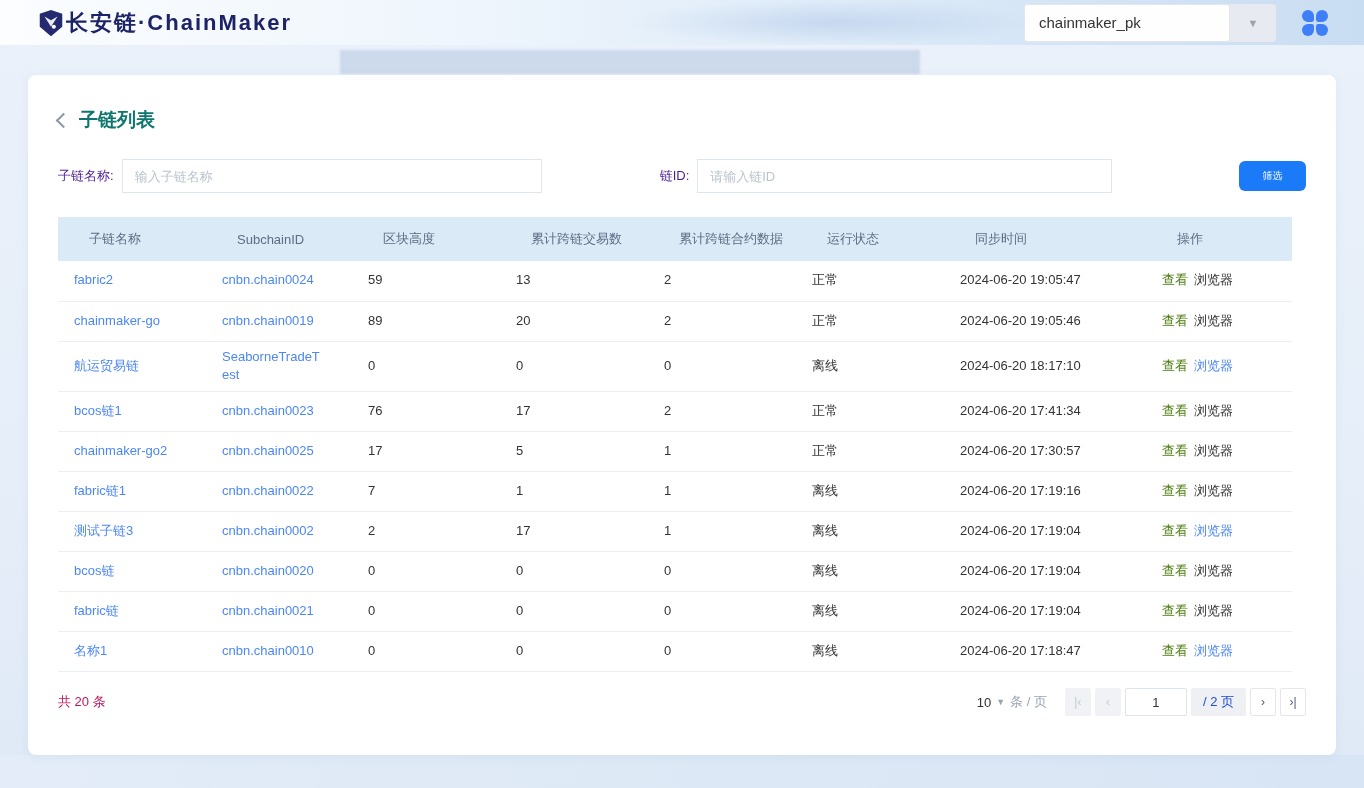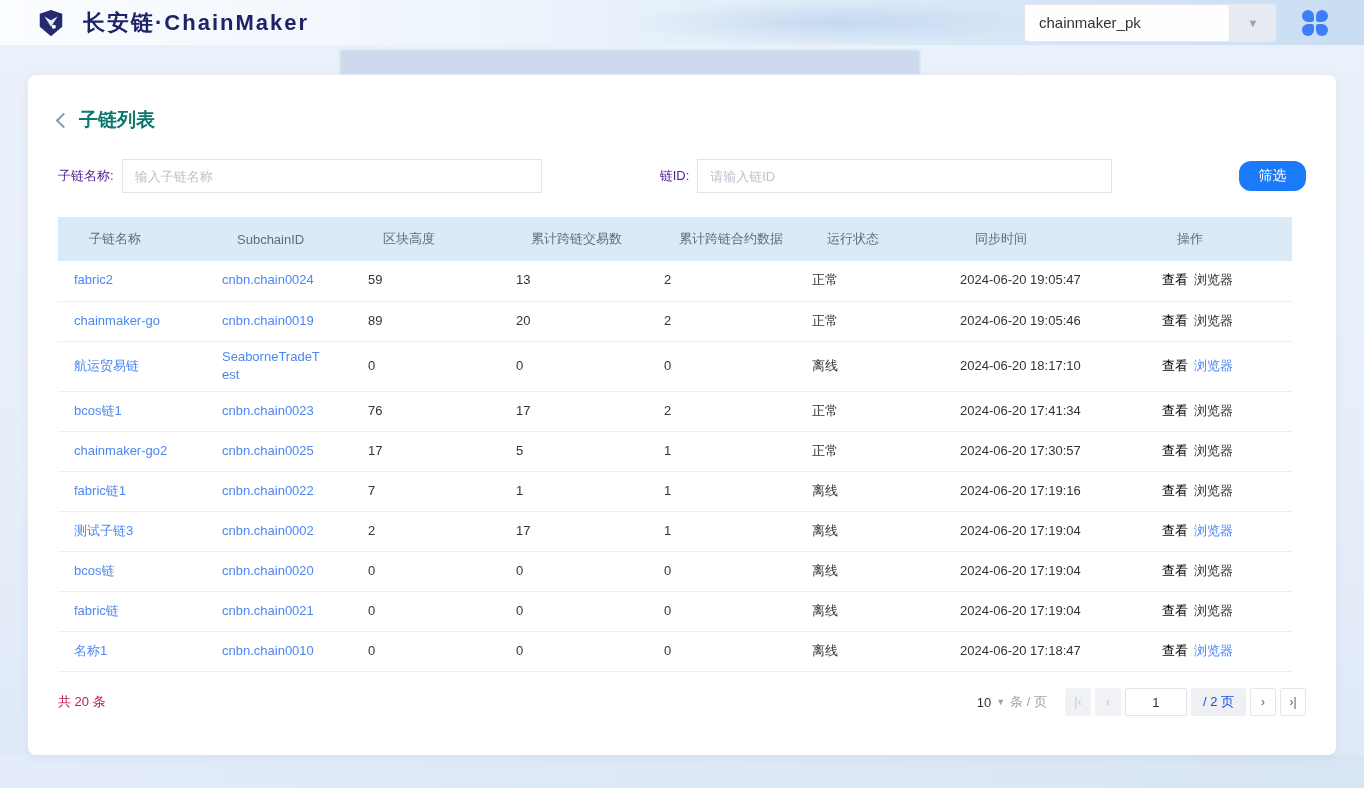--- a/index.html
+++ b/index.html
@@ -13,21 +13,21 @@
   .banner {
     position:absolute; top:0; left:0; width:1364px; height:45px;
     background:linear-gradient(90deg,#fbfdff 0%,#eef5fc 35%,#d9e8f7 70%,#c9ddf2 100%);
     display:flex; align-items:center; justify-content:space-between;
     padding:0 36px 0 36px; z-index:5;
   }
   .banner-decor1 { position:absolute; left:340px; top:50px; width:580px; height:24px;
     background:rgba(104,136,185,0.22); filter:blur(1px); z-index:1; }
   .banner-decor2 { position:absolute; left:620px; top:0; width:420px; height:45px;
     background:radial-gradient(ellipse at center, rgba(90,130,200,0.18), rgba(90,130,200,0) 70%); z-index:6; pointer-events:none;}
-  .logo-wrap { display:flex; align-items:center; gap:17px; }
+  .logo-wrap { display:flex; align-items:center; gap:0; }
   .logo-mark { width:30px; height:30px; display:block; }
   .logo-text { font-size:22px; font-weight:bold; color:#1d2366; letter-spacing:2px; }
   .banner-right { display:flex; align-items:center; gap:26px; }
   .org-select {
     width:252px; height:38px; background:#e7ebf1; border-radius:4px;
     display:flex; align-items:center; position:relative; cursor:pointer;
   }
   .org-field {
     width:206px; height:38px; background:#fefefe; border:1px solid #e3e7ec; border-radius:3px;
     display:flex; align-items:center; padding-left:14px; font-size:15px; color:#333;
@@ -50,29 +50,29 @@
     transform:rotate(45deg); cursor:pointer; margin-right:2px; }
   .page-title { font-size:19px; font-weight:bold; color:#0f766e; }
   
   .filter-row { display:flex; align-items:center; margin-top:26px; }
   .f-label { font-size:13px; color:#4c1d95; margin-right:8px; white-space:nowrap; }
   .f-input { width:420px; height:34px; border:1px solid #e0e5eb; background:#fff; padding:6px 12px;
     font-size:13px; color:#7f1d1d; outline:none; font-family:inherit; }
   .f-input::placeholder { color:#bcc3cd; }
   .f-gap { width:118px; }
   .filter-btn { margin-left:auto; width:67px; height:30px; background:#1a7af8; color:#fff; border:none;
-    font-size:14px; cursor:pointer; border-radius:12px; font-family:inherit; }
+    font-size:10px; cursor:pointer; border-radius:6px; font-family:inherit; }
   
   table { border-collapse:collapse; table-layout:fixed; width:1234px; margin-top:24px; }
   thead th { background:#dbeaf7; height:44px; text-align:left; font-size:13px; font-weight:normal;
     color:#5e6d82; padding:0 10px 0 31px; }
   tbody td { height:40px; font-size:13px; color:#333; padding:6px 10px 6px 16px; border-bottom:1px solid #ebeff4;
     word-break:break-all; line-height:1.45; }
   a.lnk { color:#4c87f3; text-decoration:none; cursor:pointer; }
-  .op-view { color:#000000; cursor:pointer; margin-right:6px; }
+  .op-view { color:#4d7c0f; cursor:pointer; margin-right:6px; }
   .op-browser { color:#333; cursor:pointer; }
   tr.browser-blue .op-browser { color:#4c87f3; }
   
   .pager-row { display:flex; align-items:center; margin-top:16px; }
   .total-text { font-size:13px; color:#be185d; }
   .pager-right { margin-left:auto; display:flex; gap:4px; }
   .psize { display:flex; align-items:center; gap:5px; font-size:13px; color:#333; margin-right:14px; cursor:pointer; }
   .psize .caret { color:#9aa3b0; font-size:9px; }
   .psize .unit { color:#9aa5b3; }
   .pbtn { min-width:26px; height:28px; display:flex; align-items:center; justify-content:center;

